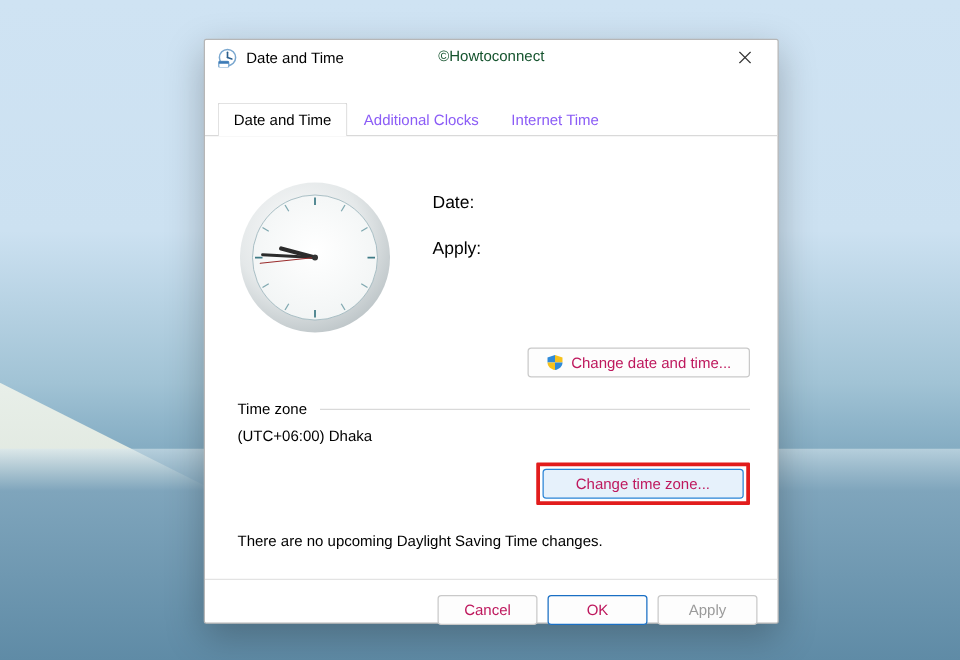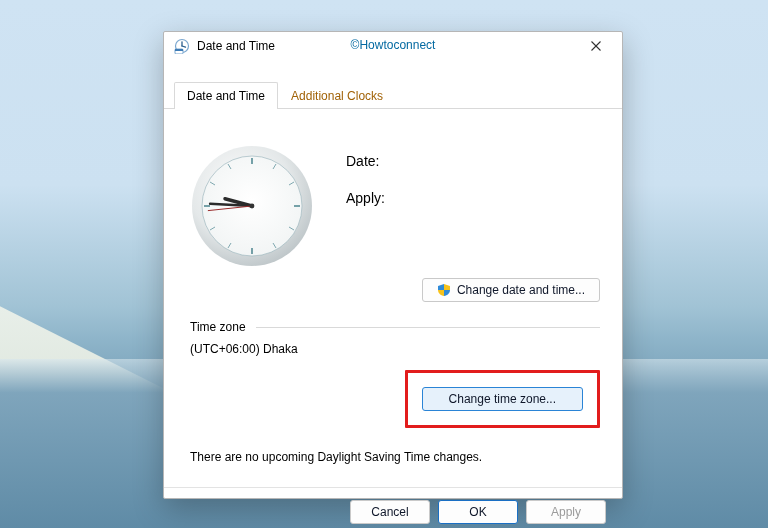--- a/index.html
+++ b/index.html
@@ -75,21 +75,21 @@
   }
   .titlebar .title {
     flex: 0 0 auto;
     font-size: 12px;
   }
   .watermark {
     position: absolute;
     top: 6px;
     left: 50%;
     transform: translateX(-50%);
-    color: #0369a1;
+    color: #14532d;
     font-size: 12px;
   }
   .close-btn {
     margin-left: auto;
     width: 44px;
     height: 28px;
     display: flex;
     align-items: center;
     justify-content: center;
     color: #333;
@@ -99,21 +99,21 @@
     display: flex;
     align-items: flex-end;
     padding: 0 10px;
     border-bottom: 1px solid #d9d9d9;
     gap: 0;
     margin-top: 4px;
   }
   .tab {
     padding: 6px 12px 6px;
     font-size: 12px;
-    color: #a16207;
+    color: #8b5cf6;
     border: 1px solid transparent;
     border-bottom: none;
     background: transparent;
     position: relative;
     top: 1px;
     border-radius: 2px 2px 0 0;
   }
   .tab.active {
     color: #000;
     border-color: #d9d9d9;
@@ -156,21 +156,21 @@
     justify-content: flex-end;
     margin-top: 10px;
   }
   .btn {
     font-family: inherit;
     font-size: 12px;
     padding: 4px 14px;
     background: #fdfdfd;
     border: 1px solid #c9c9c9;
     border-radius: 3px;
-    color: #0f172a;
+    color: #be185d;
     display: inline-flex;
     align-items: center;
     gap: 6px;
   }
   .btn:disabled, .btn.disabled {
     color: #9b9b9b;
   }
 
   .shield {
     width: 14px; height: 14px;
@@ -191,21 +191,21 @@
 
   .tz-value { margin-top: 8px; }
 
   .row-change-tz {
     display: flex;
     justify-content: flex-end;
     margin-top: 14px;
   }
   .highlight-box {
     border: 3px solid #e21c1c;
-    padding: 14px;
+    padding: 2px;
     border-radius: 1px;
   }
   .btn-tz {
     padding: 4px 26px;
     border: 1px solid #2a84d6;
     background: #e6f1fb;
   }
 
   .dst-note { margin-top: 22px; }
 
@@ -244,20 +244,21 @@
       <svg width="10" height="10" viewBox="0 0 10 10">
         <line x1="0.5" y1="0.5" x2="9.5" y2="9.5" stroke="currentColor" stroke-width="1.1"></line>
         <line x1="9.5" y1="0.5" x2="0.5" y2="9.5" stroke="currentColor" stroke-width="1.1"></line>
       </svg>
     </div>
   </div>
 
   <div class="tabs">
     <div class="tab active">Date and Time</div>
     <div class="tab">Additional Clocks</div>
+    <div class="tab">Internet Time</div>
   </div>
 
   <div class="content">
 
     <div class="row-top">
       <div class="clock">
         <svg class="clock-face" viewBox="0 0 124 124">
           <defs>
             <radialGradient id="bezel" cx="40%" cy="35%" r="70%">
               <stop offset="0%" stop-color="#fdfdfd"></stop>

